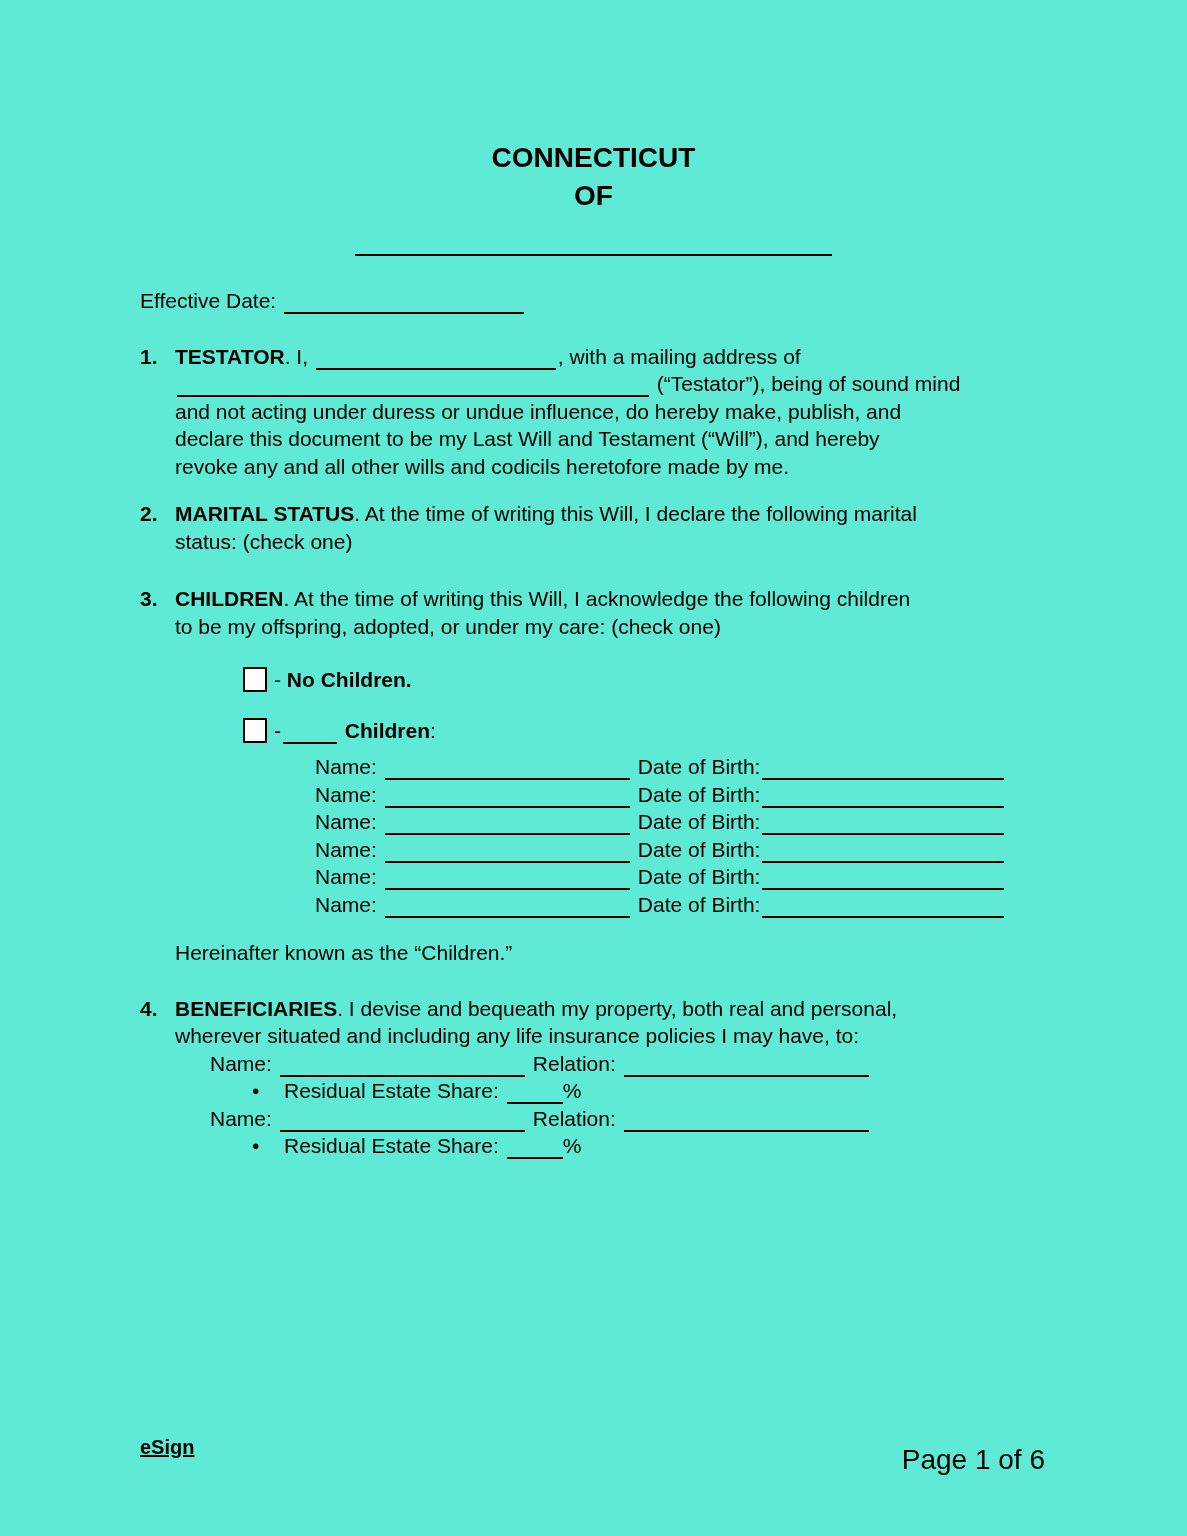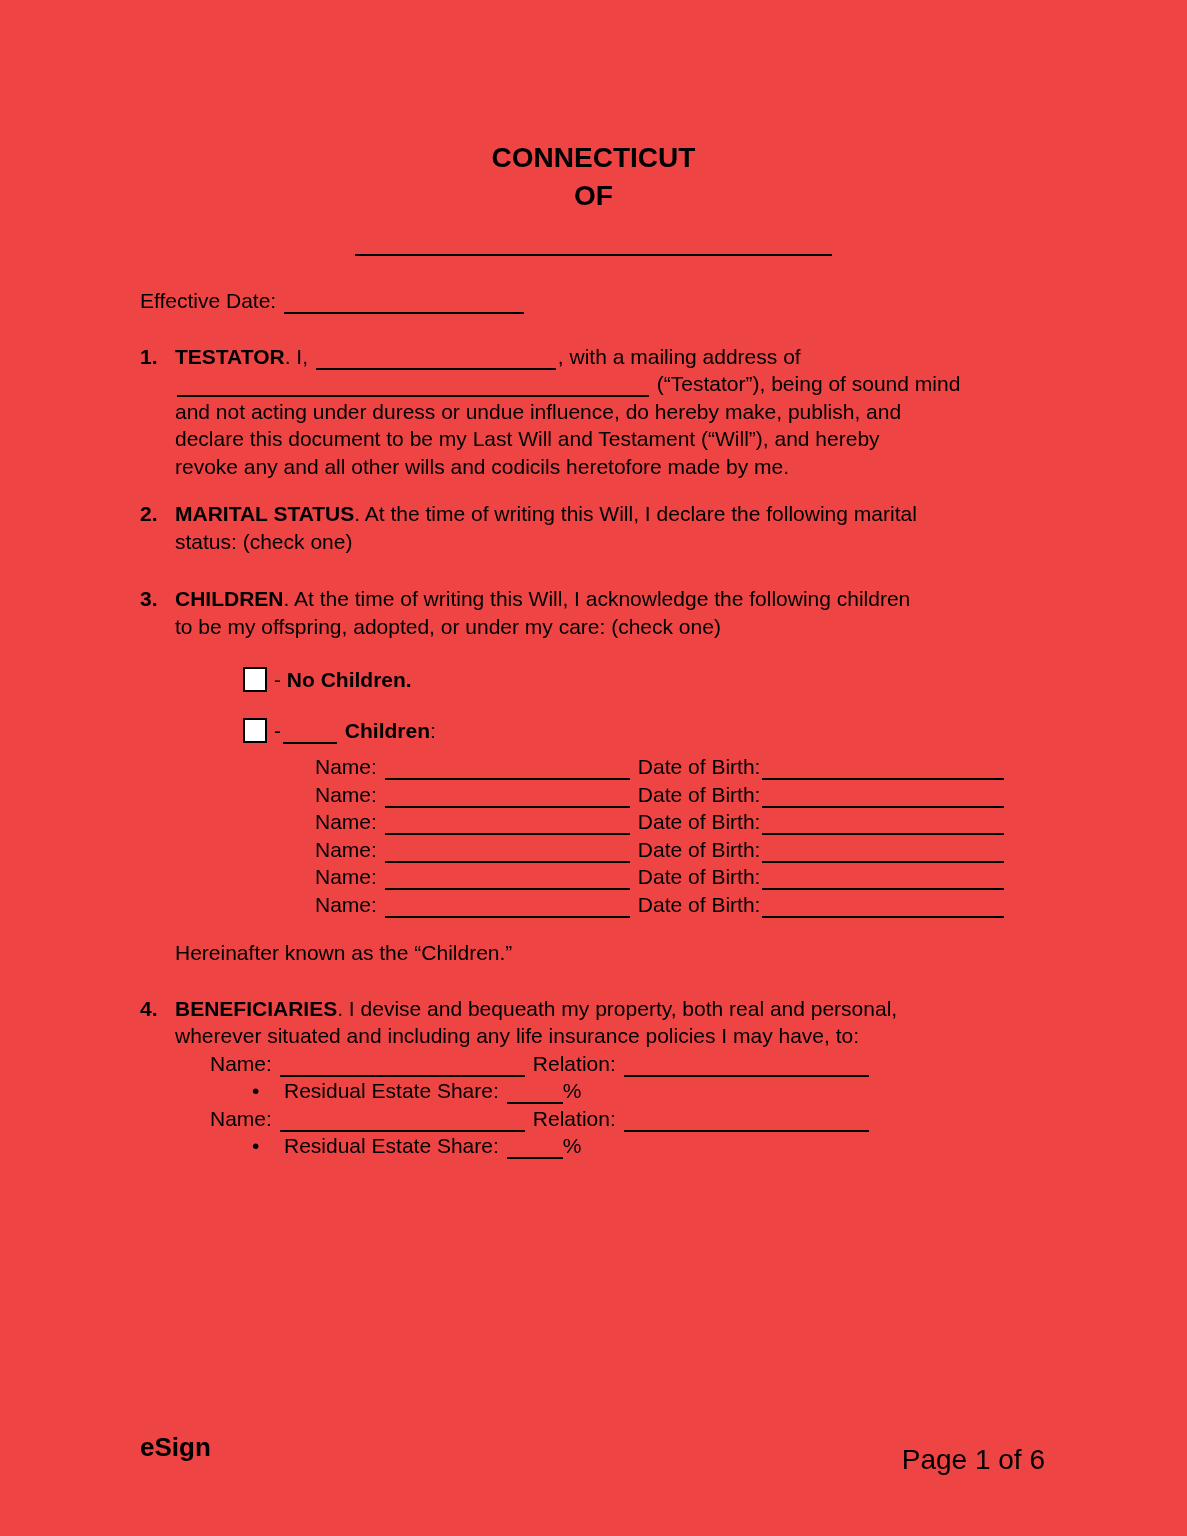--- a/index.html
+++ b/index.html
@@ -1,21 +1,21 @@
 <!DOCTYPE html>
 <html><head>
 <meta charset="utf-8">
 <style>
   html,body { margin:0; padding:0; background:#888; }
   .page {
     position: relative;
     width: 1187px;
     height: 1536px;
     margin: 0 auto;
-    background: #ef4444;
+    background: #5eead4;
     color: #000;
     font-family: "Liberation Sans", "DejaVu Sans", sans-serif;
     font-size: 21px;
     line-height: 27.5px;
     overflow: hidden;
   }
   .content { padding: 139px 140px 0 140px; }
 
   .doc-title {
     text-align: center;
@@ -82,22 +82,23 @@
   .ben-group { }
   .ben-name-row { margin-left: 35px; line-height: 27.5px; white-space: nowrap; }
   .ben-share-row { margin-left: 77px; line-height: 27.5px; white-space: nowrap; }
   .ben-share-row .bullet { display:inline-block; width: 32px; }
   .share-blank { width: 56px; margin: 0 0 0 8px; }
 
   .footer-brand {
     position: absolute;
     left: 140px;
     top: 1434px;
-    font-size: 26px;
+    font-size: 20px;
     font-weight: bold;
+    text-decoration: underline;
   }
   .footer-page {
     position: absolute;
     right: 142px;
     top: 1446px;
     font-size: 28px;
   }
 </style>
 </head>
 <body>

